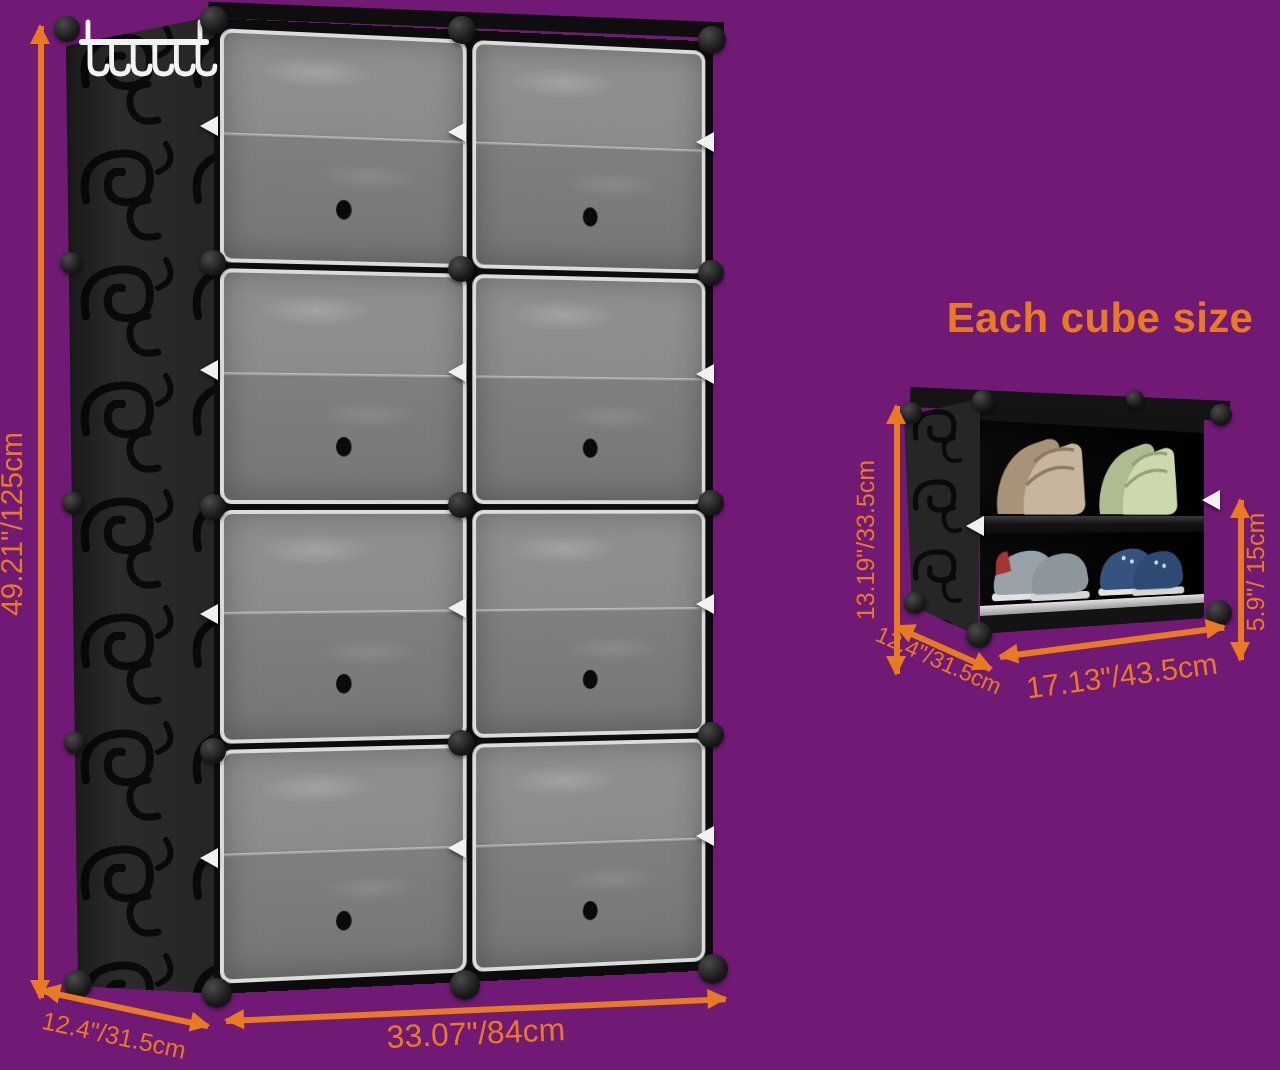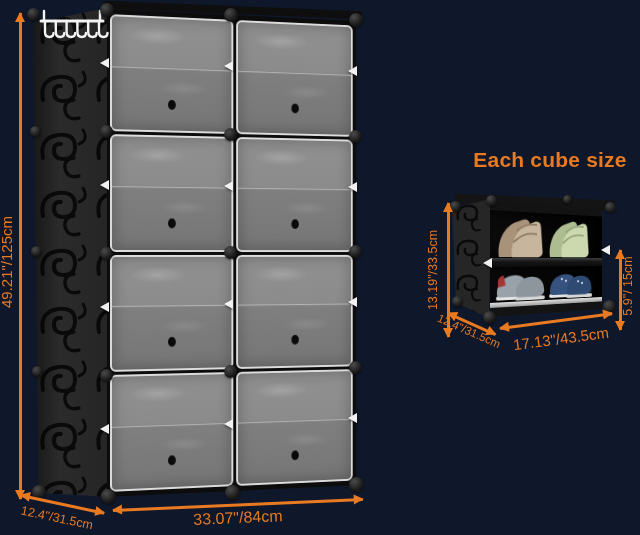--- a/index.html
+++ b/index.html
@@ -1,16 +1,16 @@
 <!DOCTYPE html>
 <html><head>
 <meta charset="utf-8">
 <style>
   html,body{margin:0;padding:0;background:#fff;}
-  .stage{position:relative;width:640px;height:535px;background:#0f172a;overflow:hidden;
+  .stage{position:relative;width:640px;height:535px;background:#701a75;overflow:hidden;
          font-family:"Liberation Sans",sans-serif;}
 
   
   .side-panel{position:absolute;left:33px;top:8px;width:78px;height:490px;z-index:2;
     -webkit-clip-path:polygon(0 15px,74px 0,78px 489px,6px 485px);
     clip-path:polygon(0 15px,74px 0,78px 489px,6px 485px);}
   .top-sliver{position:absolute;left:104px;top:6px;width:258px;height:8px;background:#0e0e0e;
     transform:rotate(2.3deg);z-index:1;}
   .front-grid{position:absolute;left:107px;top:9px;width:263px;height:488px;z-index:2;
     background:#0c0c0c;border-radius:3px;

